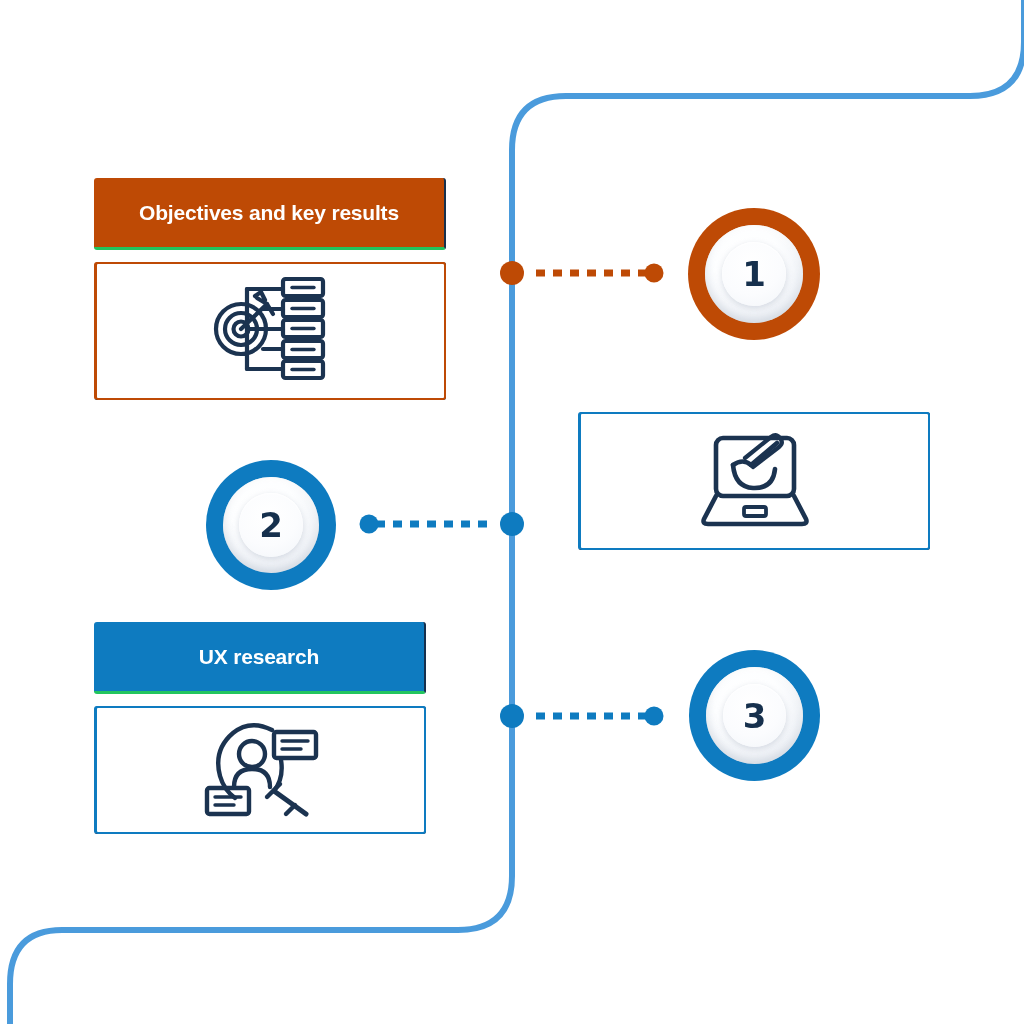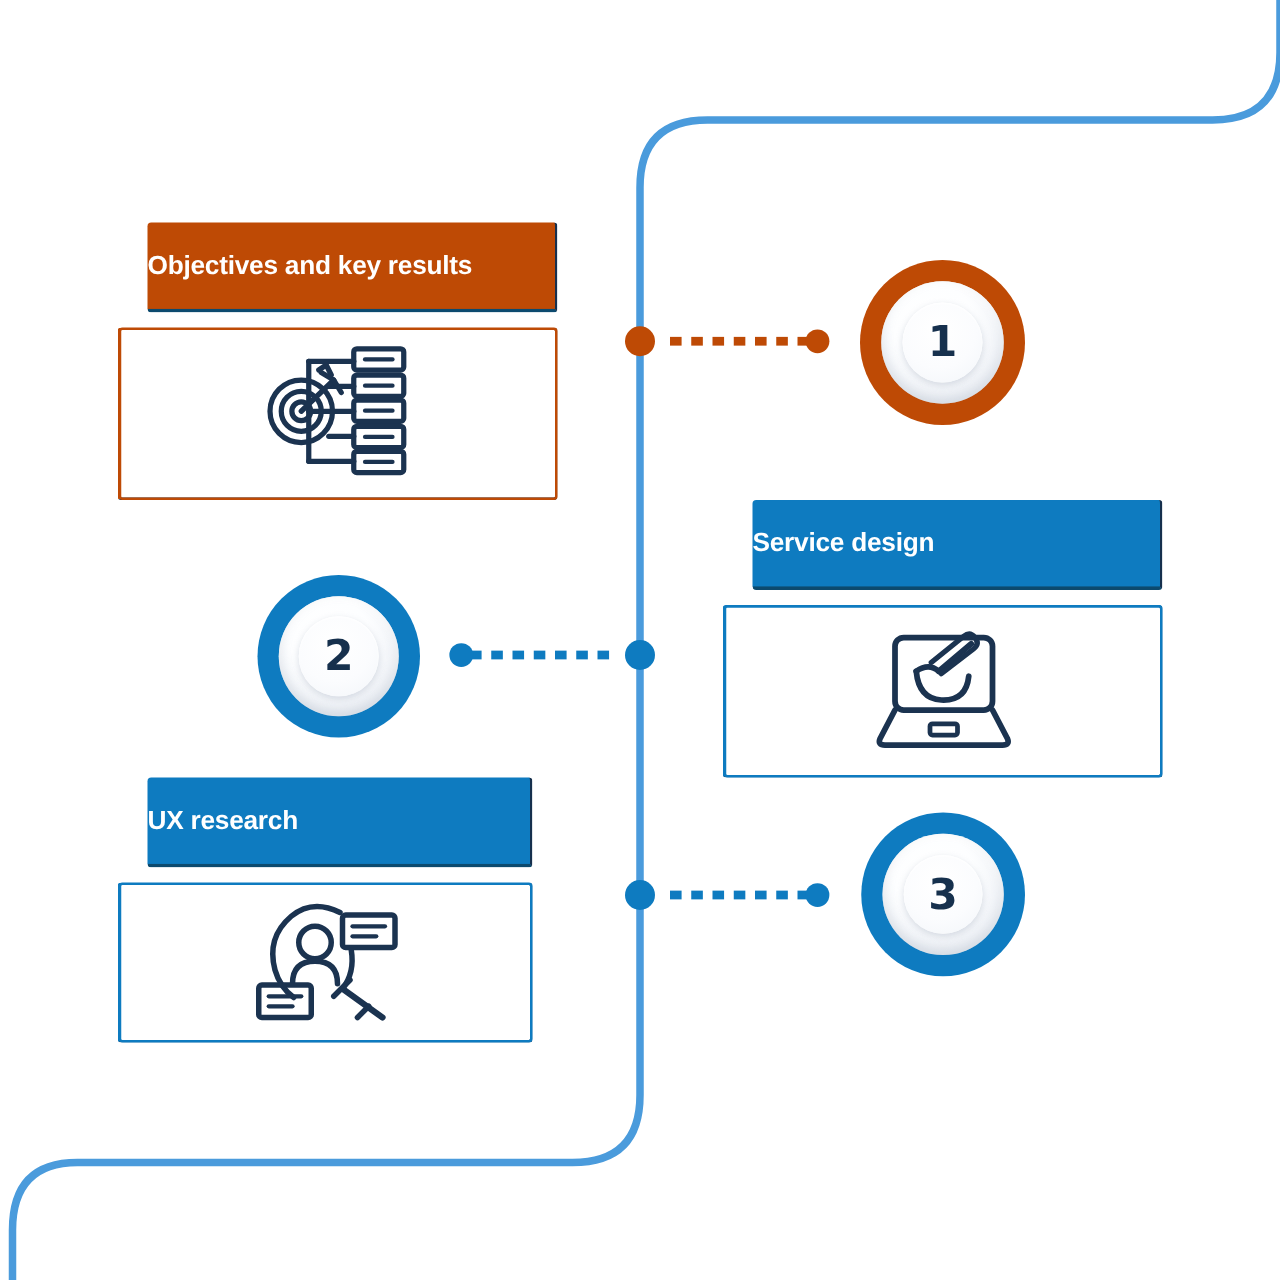--- a/index.html
+++ b/index.html
@@ -60,28 +60,27 @@
   .card {
     position: absolute;
   }
   .card-header {
     position: relative;
     box-sizing: border-box;
     height: 72px;
     border-radius: 3px;
     display: flex;
     align-items: center;
-    justify-content: flex-start;
+    justify-content: center;
     color: #ffffff;
     font-weight: bold;
     font-size: 21px;
     letter-spacing: -0.2px;
-    border-bottom: 3px solid #0c4a6e;
+    border-bottom: 3px solid #22c55e;
     border-right: 2px solid #16304d;
-    margin-left: 24px;
   }
   .card-header.orange { background: #BE4A05; }
   .card-header.blue   { background: #0E7BC0; }
 
   .card-body {
     position: relative;
     box-sizing: border-box;
     margin-top: 12px;
     border-radius: 3px;
     background: #ffffff;
@@ -201,23 +200,20 @@
 
   <div class="bubble orange" style="left:688px; top:208px; width:132px; height:132px;">
     <div class="bubble-inner">
       <div class="bubble-core">
         <span class="bubble-num">1</span>
       </div>
     </div>
   </div>
 
   <div class="card" style="left:578px; top:400px; width:352px;">
-    <div class="card-header blue">
-      <span>Service design</span>
-    </div>
     <div class="card-body blue" style="height:138px;">
       <span class="icon-wrap">
         <svg width="120" height="108" viewBox="0 0 120 108" fill="none" stroke="#1b3350" stroke-width="4.6" stroke-linecap="round" stroke-linejoin="round">
 
           <rect x="21" y="13" width="78" height="58" rx="7"></rect>
 
           <path d="M21 71 L9 94 Q7 99 13 99 L107 99 Q113 99 111 94 L99 71"></path>
           <rect x="49" y="82" width="22" height="9" rx="2" stroke-width="3.8"></rect>
 
           <path d="M38 40 Q40 62 58 63 Q78 64 80 44" stroke-width="4.6"></path>

